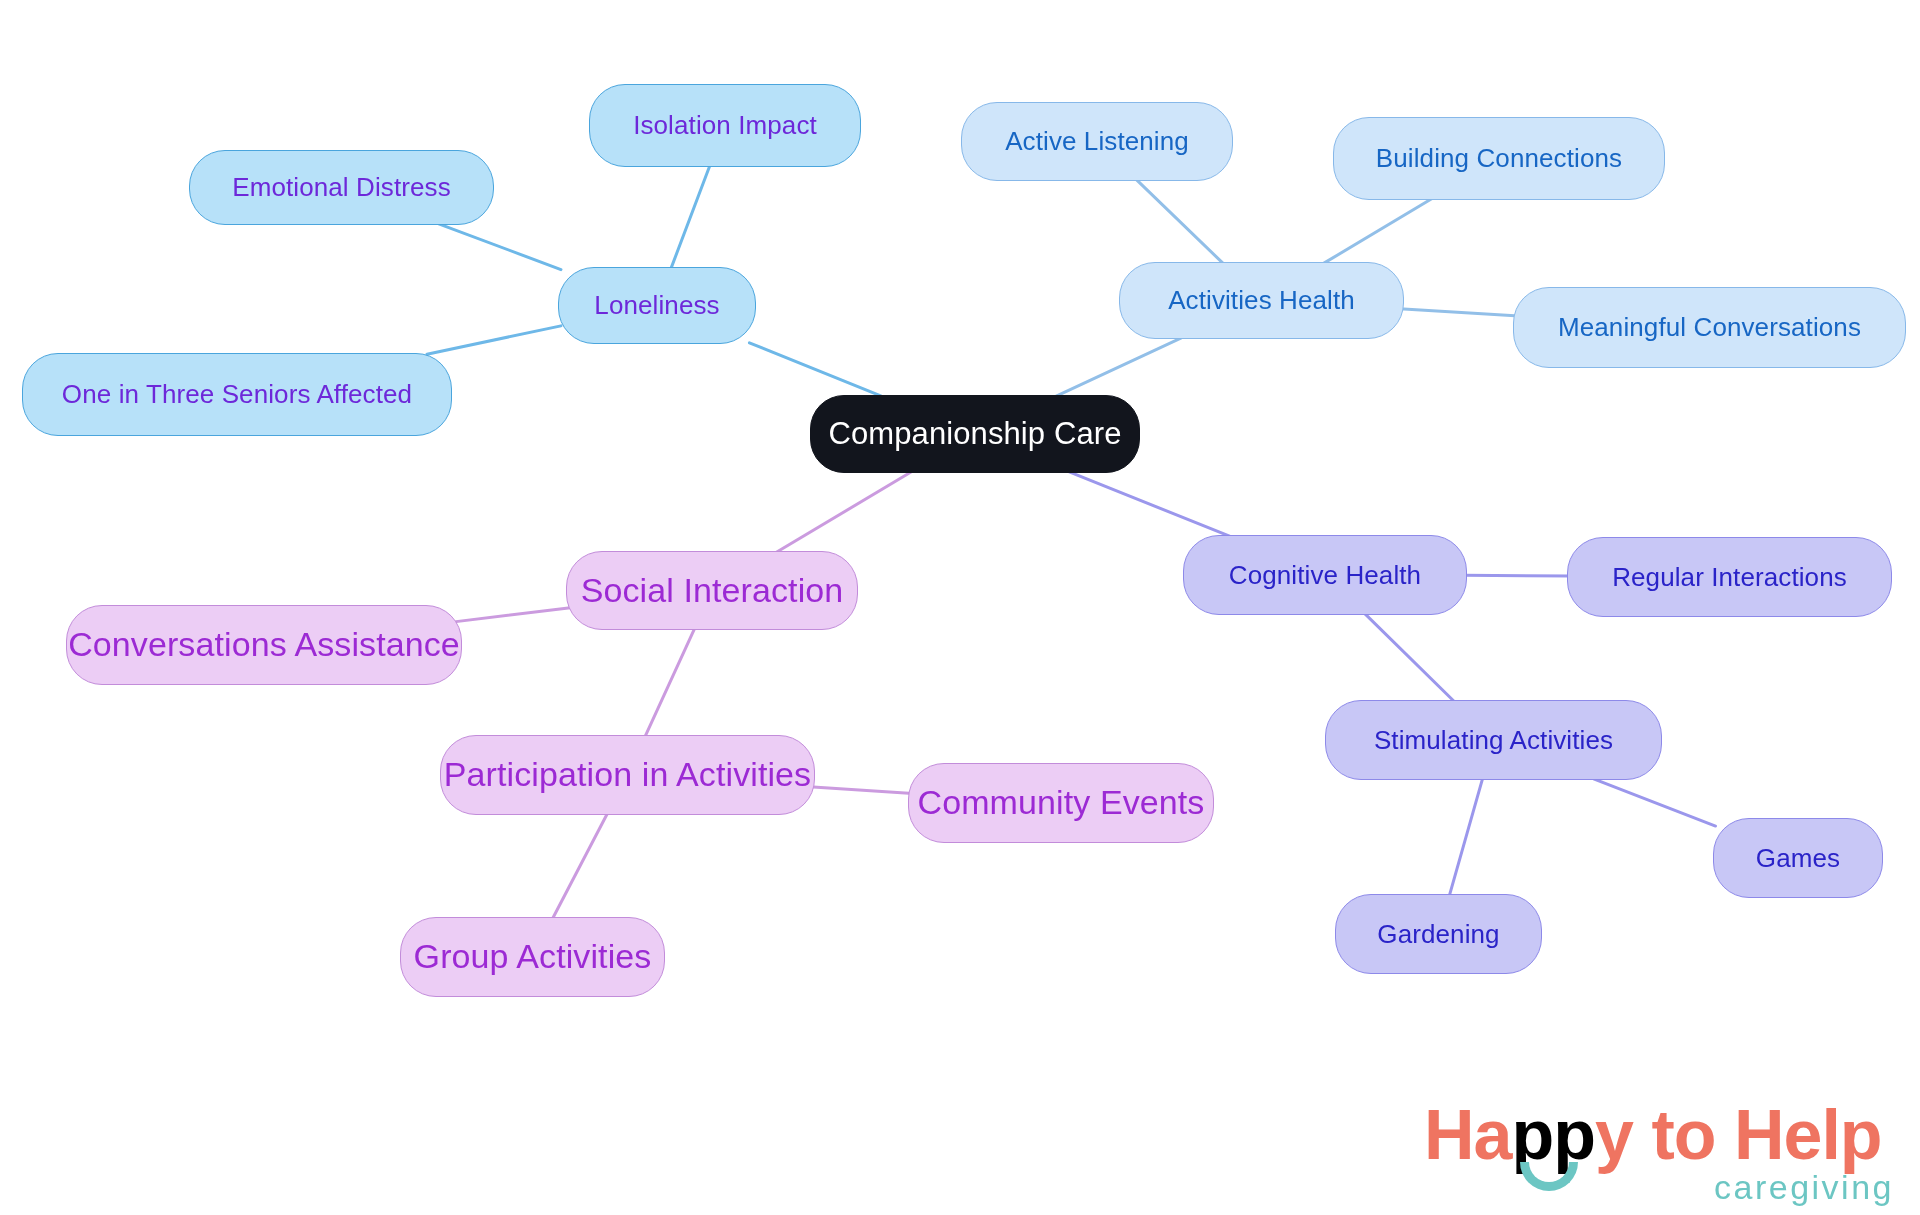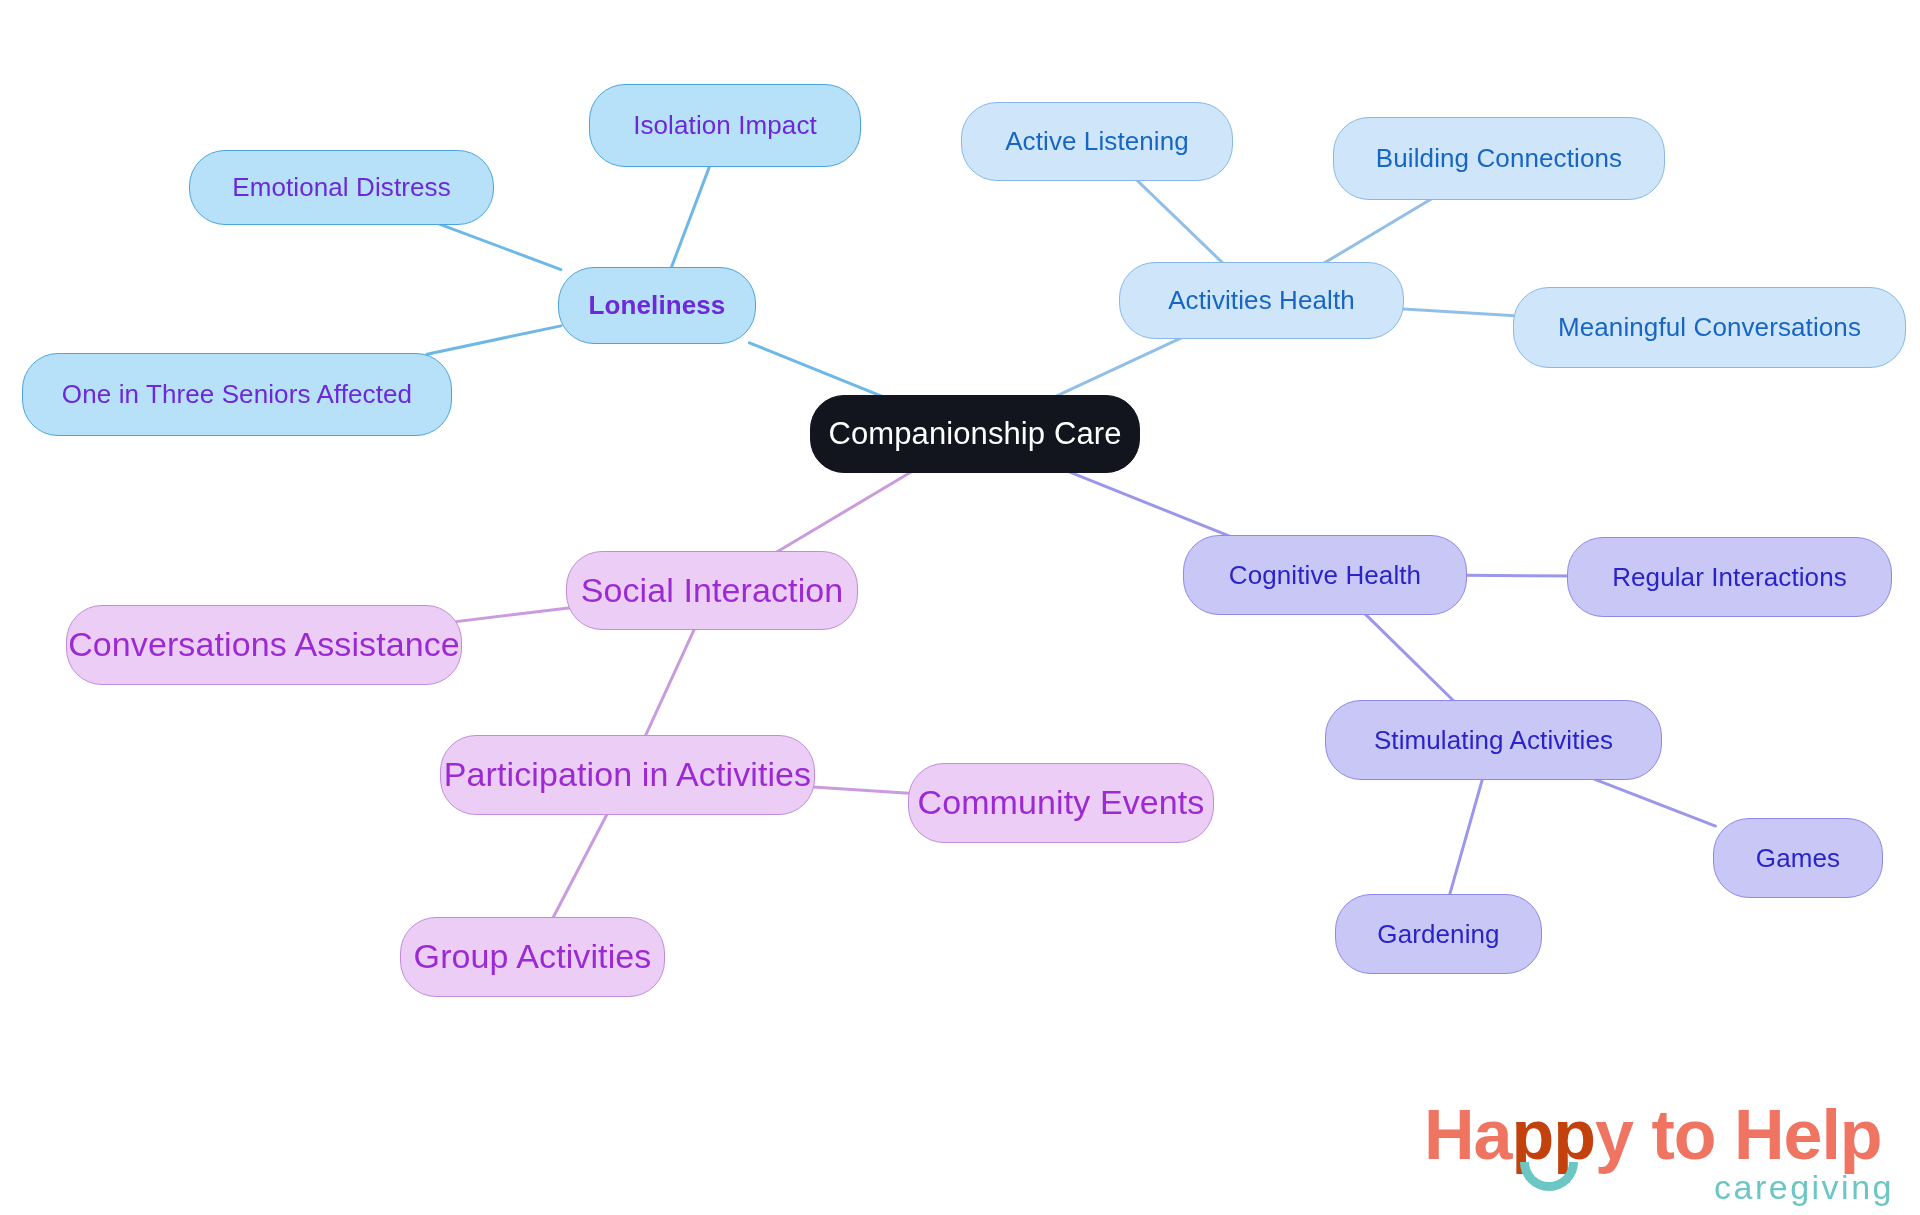--- a/index.html
+++ b/index.html
@@ -103,21 +103,21 @@
     position: absolute;
     left: 0;
     top: 0;
     font-size: 70px;
     font-weight: bold;
     letter-spacing: -1px;
     line-height: 1;
     color: #ef7461;
     white-space: nowrap;
   }
-  .logo-teal { color: #c2410c; }
+  .logo-teal { color: #000000; }
   .logo-smile {
     position: absolute;
     left: 96px;
     top: 62px;
     width: 58px;
     height: 29px;
     border: 9px solid #6cc6c3;
     border-top: none;
     border-radius: 0 0 60px 60px;
     box-sizing: border-box;
@@ -156,21 +156,21 @@
       <line x1="570.38" y1="607.7283258928571" x2="456.06" y2="621.6355580357143" stroke="#cb9bdf" stroke-width="3" stroke-linecap="round"></line>
       <line x1="694.4519376693767" y1="628.815" x2="645.270189701897" y2="736.2" stroke="#cb9bdf" stroke-width="3" stroke-linecap="round"></line>
       <line x1="809.375" y1="786.7474048442907" x2="912.59" y2="793.4141176470588" stroke="#cb9bdf" stroke-width="3" stroke-linecap="round"></line>
       <line x1="607.2472527472528" y1="813.8" x2="552.7527472527472" y2="918.2" stroke="#cb9bdf" stroke-width="3" stroke-linecap="round"></line>
     </svg>
 
   <div id="node-layer">
       <div class="node root" style="left: 810px; top: 395px; width: 330px; height: 78px;">
         <span class="node-label">Companionship Care</span>
       </div>
-      <div class="node blue" style="left: 558px; top: 267px; width: 198px; height: 77px; font-weight: bold;">
+      <div class="node blue" style="left: 558px; top: 267px; width: 198px; height: 77px;">
         <span class="node-label">Loneliness</span>
       </div>
       <div class="node blue" style="left: 189px; top: 150px; width: 305px; height: 75px;">
         <span class="node-label">Emotional Distress</span>
       </div>
       <div class="node blue" style="left: 589px; top: 84px; width: 272px; height: 83px;">
         <span class="node-label">Isolation Impact</span>
       </div>
       <div class="node blue" style="left: 22px; top: 353px; width: 430px; height: 83px;">
         <span class="node-label">One in Three Seniors Affected</span>

